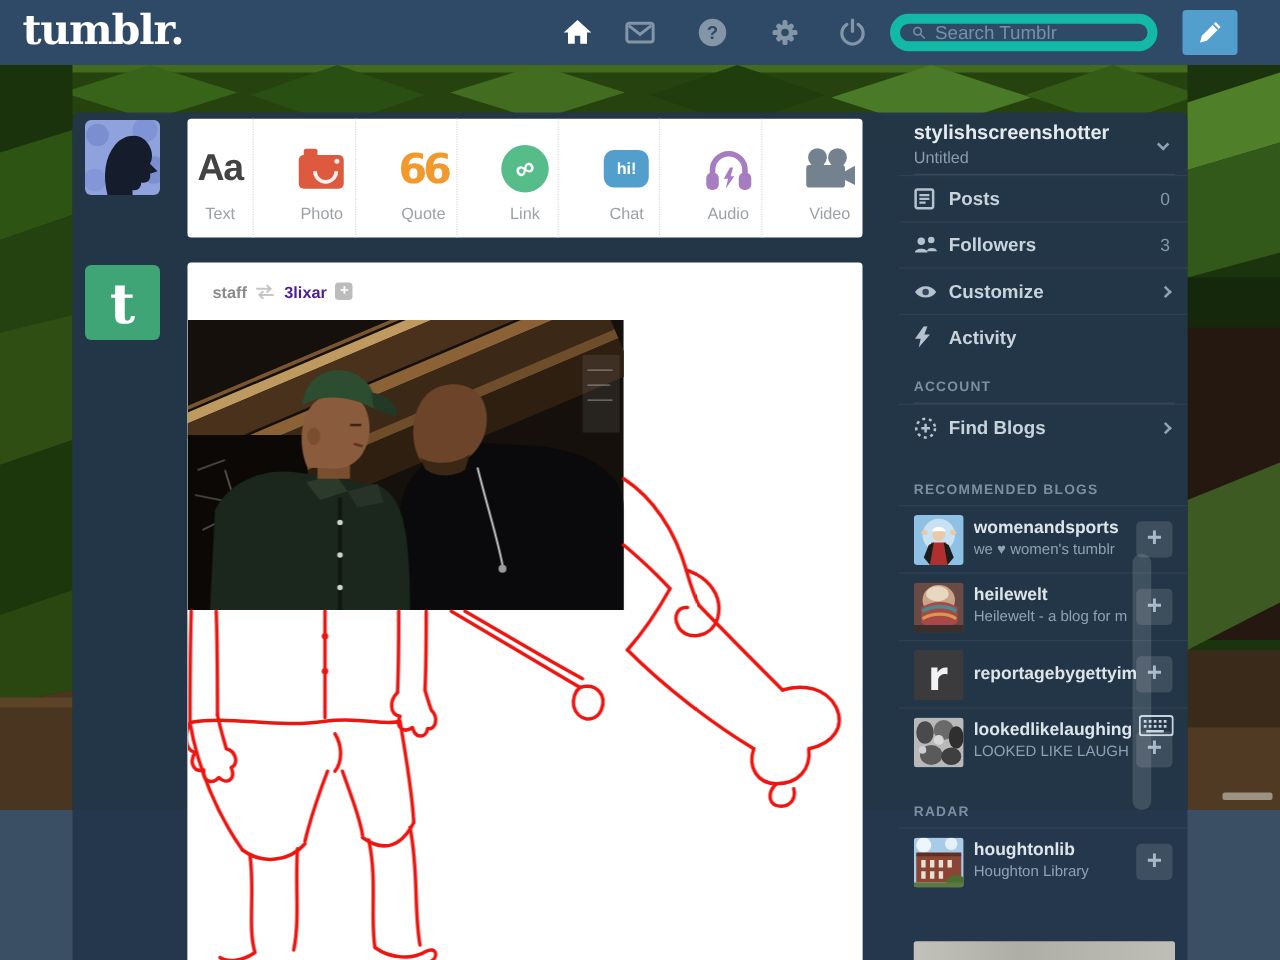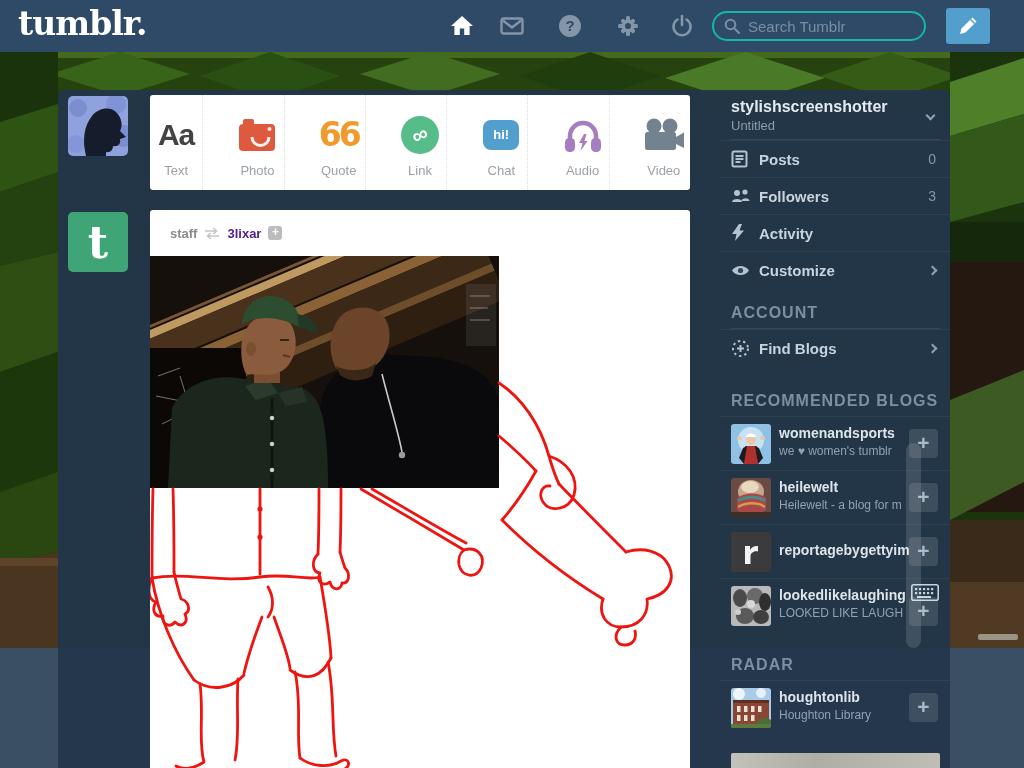--- a/index.html
+++ b/index.html
@@ -3,21 +3,21 @@
 <meta charset="utf-8">
 <style>
   * { margin:0; padding:0; box-sizing:border-box; }
   html,body { width:1024px; height:768px; overflow:hidden; background:#3b4f64; font-family:"Liberation Sans", sans-serif; }
   .stage { position:absolute; top:0; left:0; width:1024px; height:768px; overflow:hidden; }
 
   
   .navbar { position:absolute; top:0; left:0; width:1024px; height:52px; background:#2e4a66; z-index:30; }
   .logo { position:absolute; left:18px; top:4px; font-family:"DejaVu Serif", serif; font-weight:bold; font-size:33px; color:#fff; letter-spacing:-1px; cursor:pointer; }
   .navicon { position:absolute; top:14px; width:24px; height:24px; cursor:pointer; }
-  .search { position:absolute; left:712px; top:11px; width:214px; height:30px; border:2px solid #14b8a6; border-radius:16px; display:flex; align-items:center; padding:0 10px; }
+  .search { position:absolute; left:712px; top:11px; width:214px; height:30px; border:8px solid #14b8a6; border-radius:16px; display:flex; align-items:center; padding:0 10px; }
   .search input { background:transparent; border:none; outline:none; color:#9fb0c2; font-size:15px; width:160px; margin-left:8px; font-family:"Liberation Sans", sans-serif; }
   .search input::placeholder { color:#7b8fa4; opacity:1; }
   .compose { position:absolute; left:946px; top:8px; width:44px; height:36px; background:#529ecc; border-radius:3px; cursor:pointer; display:flex; align-items:center; justify-content:center; }
 
   
   .bg { position:absolute; top:52px; left:0; z-index:0; }
 
   
   .panel { position:absolute; left:58px; top:90px; width:892px; height:678px; background:rgba(35,54,75,0.93); border-radius:6px 6px 0 0; z-index:5; }
 
@@ -55,21 +55,21 @@
   .chev { display:inline-block; width:7px; height:7px; border-right:2px solid #8fa2b5; border-bottom:2px solid #8fa2b5; }
   .chev.down { transform:rotate(45deg); }
   .chev.right { transform:rotate(-45deg); }
   .userrow .chev { position:absolute; right:16px; top:22px; }
   .sdivider { border-top:1px solid rgba(255,255,255,0.09); margin:0 10px 0 12px; }
   .menurow { display:flex; align-items:center; height:37px; padding:0 14px 0 12px; cursor:pointer; border-top:1px solid rgba(255,255,255,0.06); }
   .menurow:first-of-type { border-top:none; }
   .menurow .micon { width:28px; display:flex; align-items:center; }
   .menurow .mlabel { flex:1; font-size:15px; font-weight:bold; color:#c9d3dc; }
   .menurow .mcount { font-size:14px; color:#8498ab; }
-  .secheader { font-size:16px; font-weight:bold; letter-spacing:1px; color:#7b8fa3; padding:16px 0 6px 12px; }
+  .secheader { font-size:11px; font-weight:bold; letter-spacing:1px; color:#7b8fa3; padding:16px 0 6px 12px; }
   .blogrow { position:relative; height:54px; padding:7px 0 0 12px; border-top:1px solid rgba(255,255,255,0.06); cursor:pointer; }
   .blogrow .bavatar { position:absolute; left:12px; top:7px; width:40px; height:40px; border-radius:3px; overflow:hidden; }
   .blogrow .btext { position:absolute; left:60px; top:8px; width:130px; overflow:hidden; white-space:nowrap; }
   .blogrow .bname { font-size:14px; font-weight:bold; color:#dde4ea; }
   .blogrow .bdesc { font-size:12px; color:#8fa2b4; margin-top:3px; }
   .plusbtn { position:absolute; right:12px; top:12px; width:29px; height:29px; border-radius:4px; background:rgba(255,255,255,0.12); color:#a9bbcb; font-size:21px; line-height:27px; text-align:center; font-weight:bold; cursor:pointer; }
   .center-name .btext { top:17px;text-align:center; }
   .kbicon { position:absolute; right:11px; top:5px; }
   .radarstrip { position:absolute; left:12px; top:663px; width:209px; height:15px; background:linear-gradient(90deg,#c2c2ba,#aeaea6 40%,#bebeb6); border-radius:2px 2px 0 0; }
   .scrollthumb { position:absolute; left:187px; top:353px; width:15px; height:205px; border-radius:8px; background:rgba(255,255,255,0.13); cursor:grab; }
@@ -377,35 +377,35 @@
           <path d="M1 14 c0 -4 10 -4 10 0 z" fill="#b5c2cf"></path>
           <circle cx="14" cy="4" r="2.6" fill="#b5c2cf"></circle>
           <path d="M10.5 13 c0 -3.6 8 -3.6 8 0 z" fill="#b5c2cf"></path>
         </svg>
       </span>
       <span class="mlabel">Followers</span>
       <span class="mcount">3</span>
     </div>
     <div class="menurow">
       <span class="micon">
-        <svg width="14" height="18" viewBox="0 0 14 18">
-          <polygon points="8,0 1,10 5.5,10 4,17 13,6.5 8.5,6.5 11,0" fill="#b5c2cf"></polygon>
-        </svg>
-      </span>
-      <span class="mlabel">Activity</span>
-    </div>
-    <div class="menurow">
-      <span class="micon">
         <svg width="19" height="13" viewBox="0 0 19 13">
           <path d="M1 6.5 C5 0.5 14 0.5 18 6.5 C14 12.5 5 12.5 1 6.5 Z" fill="#b5c2cf"></path>
           <circle cx="9.5" cy="6.5" r="2.6" fill="#32475d"></circle>
         </svg>
       </span>
       <span class="mlabel">Customize</span>
       <span class="chev right"></span>
+    </div>
+    <div class="menurow">
+      <span class="micon">
+        <svg width="14" height="18" viewBox="0 0 14 18">
+          <polygon points="8,0 1,10 5.5,10 4,17 13,6.5 8.5,6.5 11,0" fill="#b5c2cf"></polygon>
+        </svg>
+      </span>
+      <span class="mlabel">Activity</span>
     </div>
 
     <div class="secheader">ACCOUNT</div>
     <div class="sdivider"></div>
     <div class="menurow">
       <span class="micon">
         <svg width="19" height="19" viewBox="0 0 19 19">
           <circle cx="9.5" cy="9.5" r="7.5" fill="none" stroke="#b5c2cf" stroke-width="2" stroke-dasharray="2.4 3"></circle>
           <path d="M9.5 6 v7 M6 9.5 h7" stroke="#b5c2cf" stroke-width="2"></path>
         </svg>

